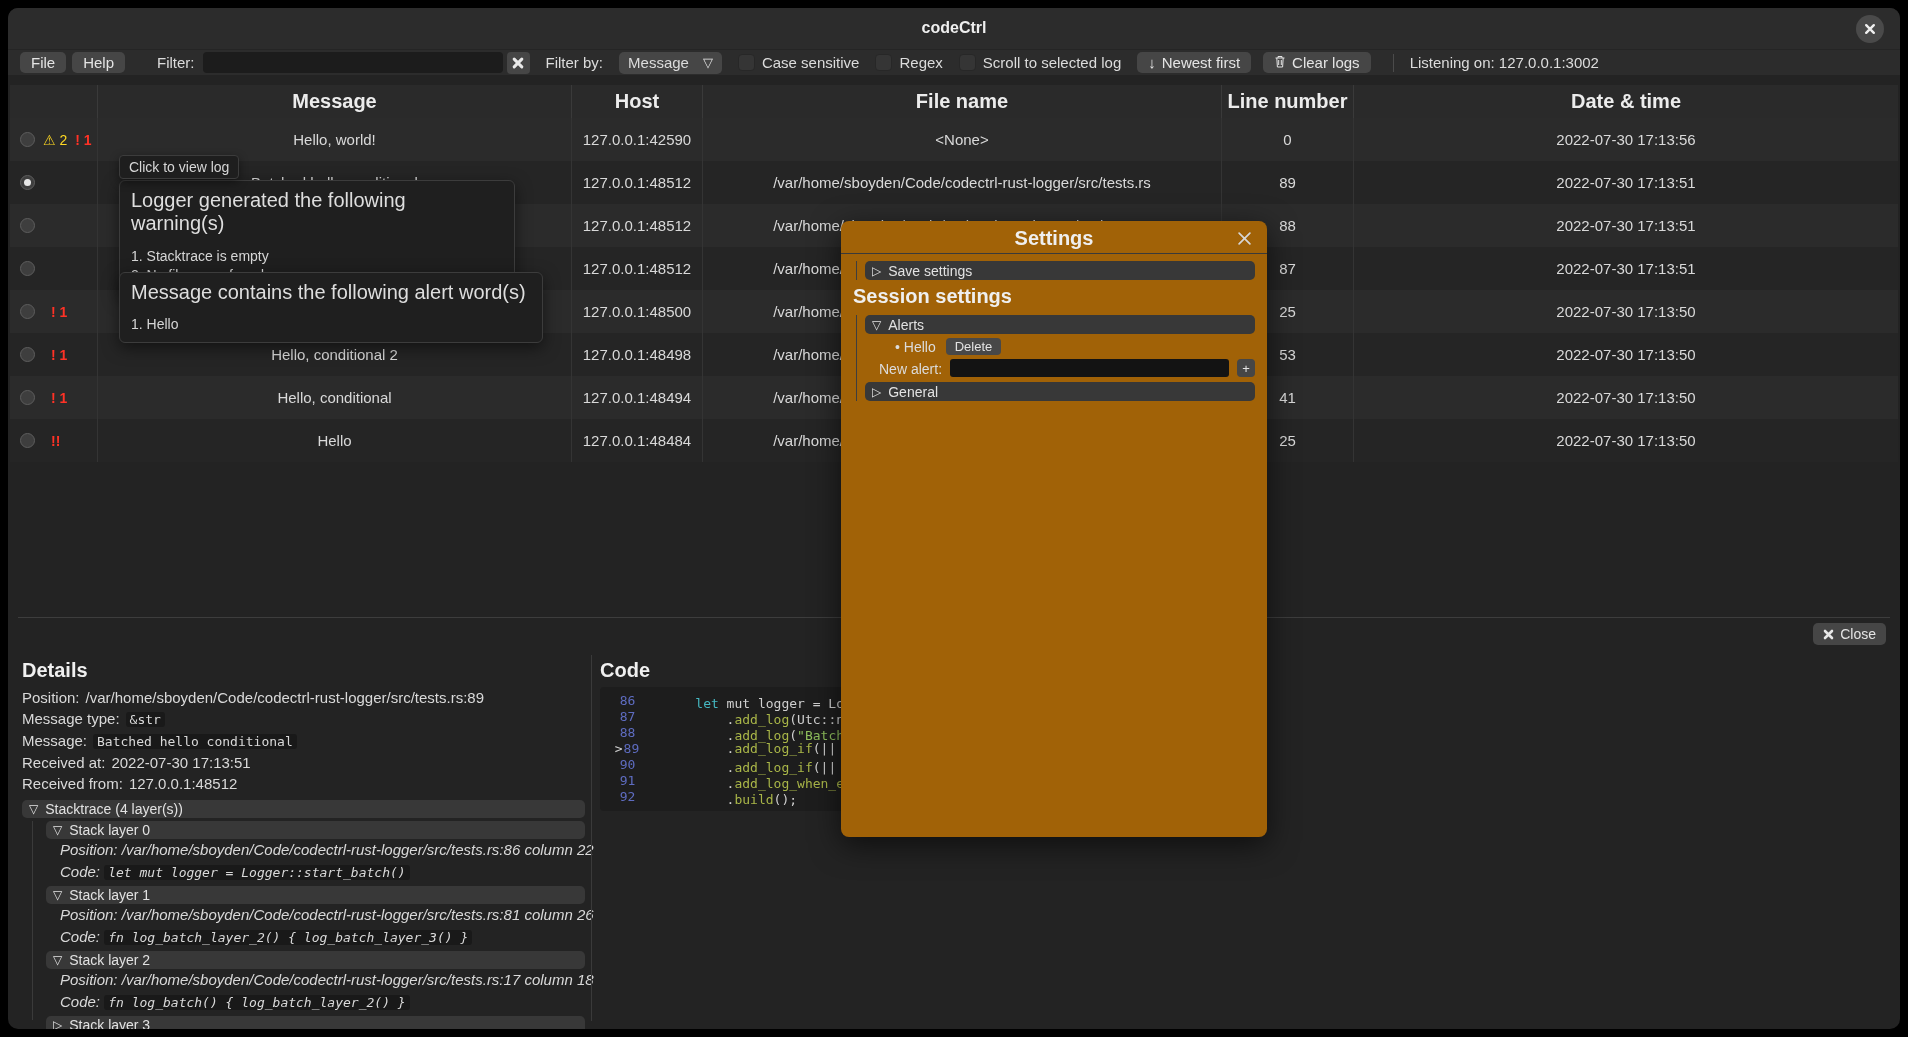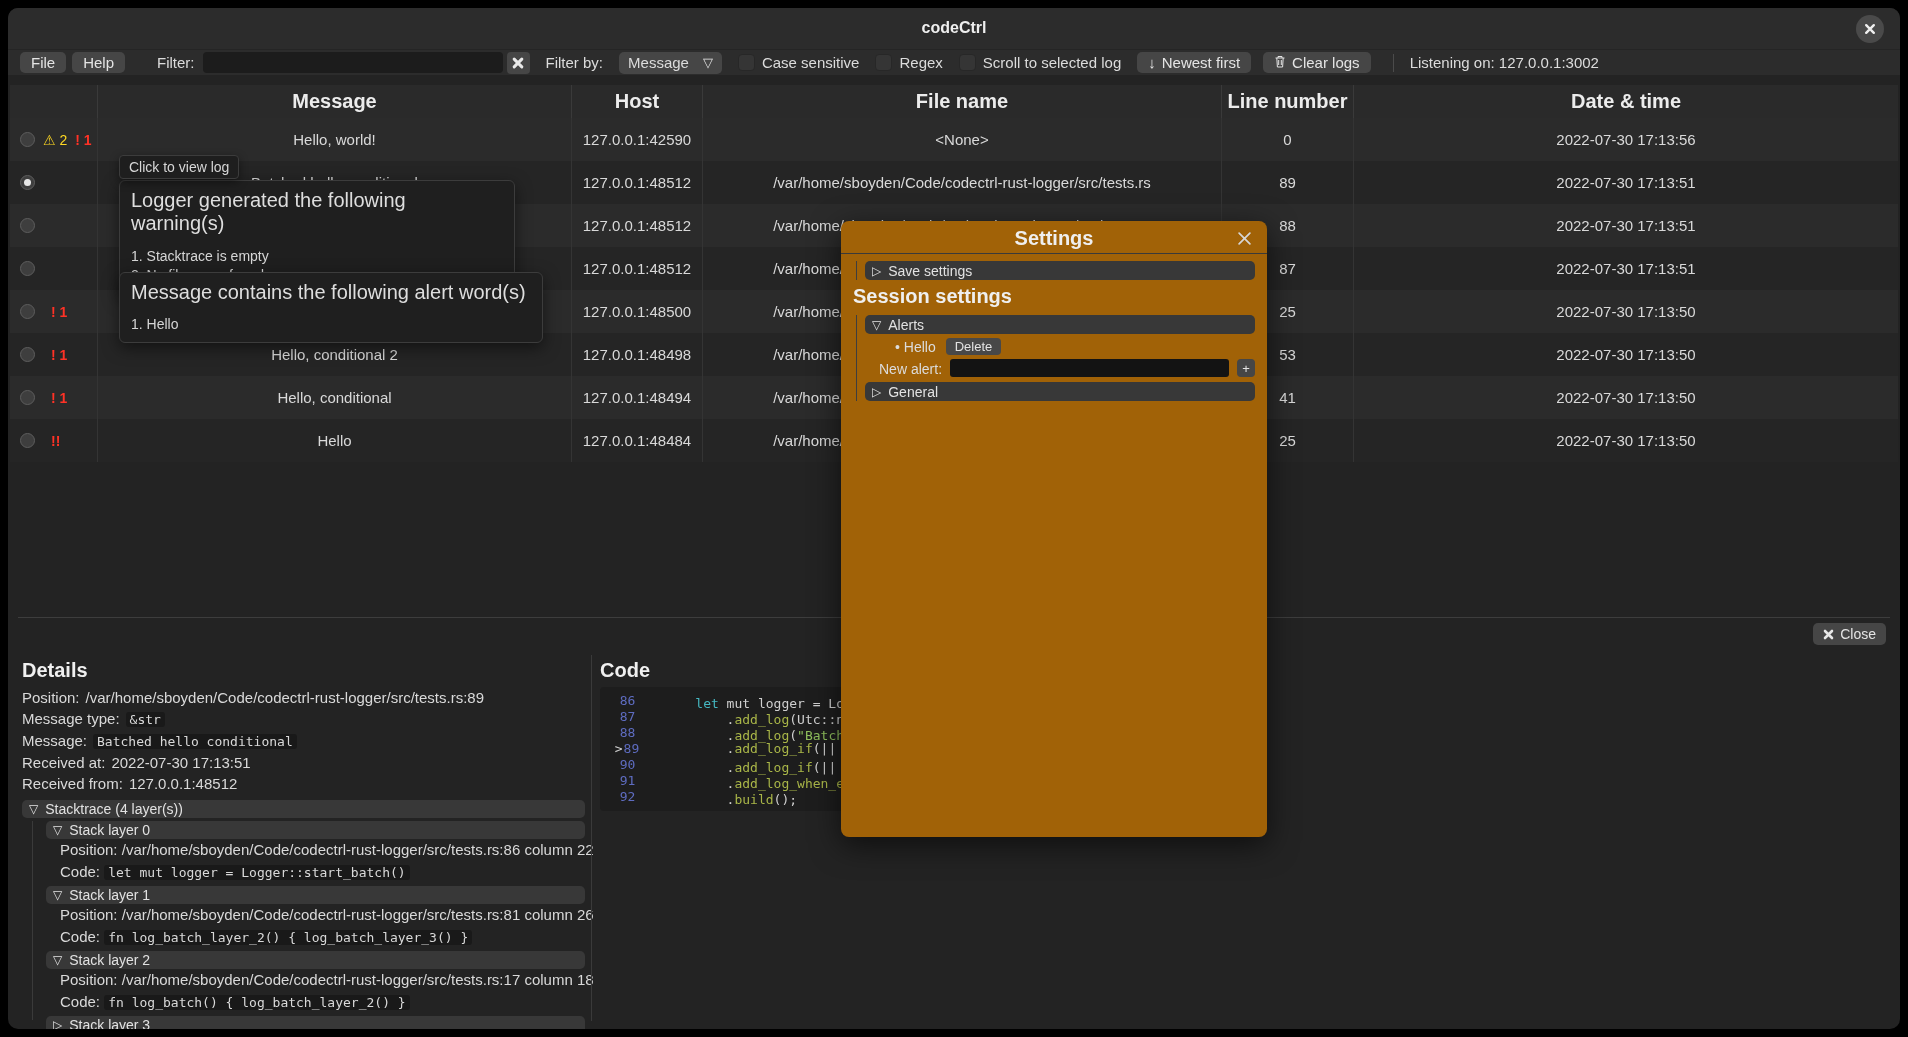--- a/index.html
+++ b/index.html
@@ -75,21 +75,21 @@
 
   .details { position:absolute; left:6px; top:6px; width:563px; color:#d9d9d9; }
   .sec-h { font-size:20px; font-weight:bold; color:#f0f0f0; margin-bottom:5px; }
   .field-row { font-size:15px; line-height:21px; white-space:nowrap; }
   .field-row .lbl { margin-right:6px; }
   .chip { font-family:"DejaVu Sans Mono", monospace; font-size:13px; background:#191919; border-radius:3px; padding:0 4px; }
   .st-bar { margin-top:6px; height:18px; }
   .layers { margin-left:24px; position:relative; }
   .layers::before { content:""; position:absolute; left:-14px; top:0; bottom:14px; width:1px; background:#3a3a3a; }
   .layer-bar { height:18px; margin-top:3px; }
-  .layer-body { margin-left:14px; font-size:15px; line-height:21.5px; white-space:nowrap; }
+  .layer-body { margin-left:14px; font-size:15px; line-height:21.5px; white-space:nowrap;font-style:italic; }
 
   .codecol { position:absolute; left:584px; top:6px; right:6px; color:#d9d9d9; }
   .codeblock { margin-top:4px; width:620px; background:#1d1d1d; border-radius:4px; padding:6px 8px; }
   .code-line { display:flex; align-items:baseline; height:16px; font-family:"DejaVu Sans Mono", monospace; font-size:13px; }
   .gutter { width:38px; display:flex; justify-content:center; gap:1px; flex:none; }
   .gutter .mark { color:#cfcfcf; }
   .gutter .num { color:#5e6cc0; }
   .src { margin-left:18px; white-space:pre; }
   .tok-p { color:#cfcfcf; } .tok-kw { color:#45b8c2; } .tok-fn { color:#a9b648; }
   .tok-str { color:#8ebf5c; } .tok-bool { color:#ddb95c; } .tok-or { color:#de935f; }

